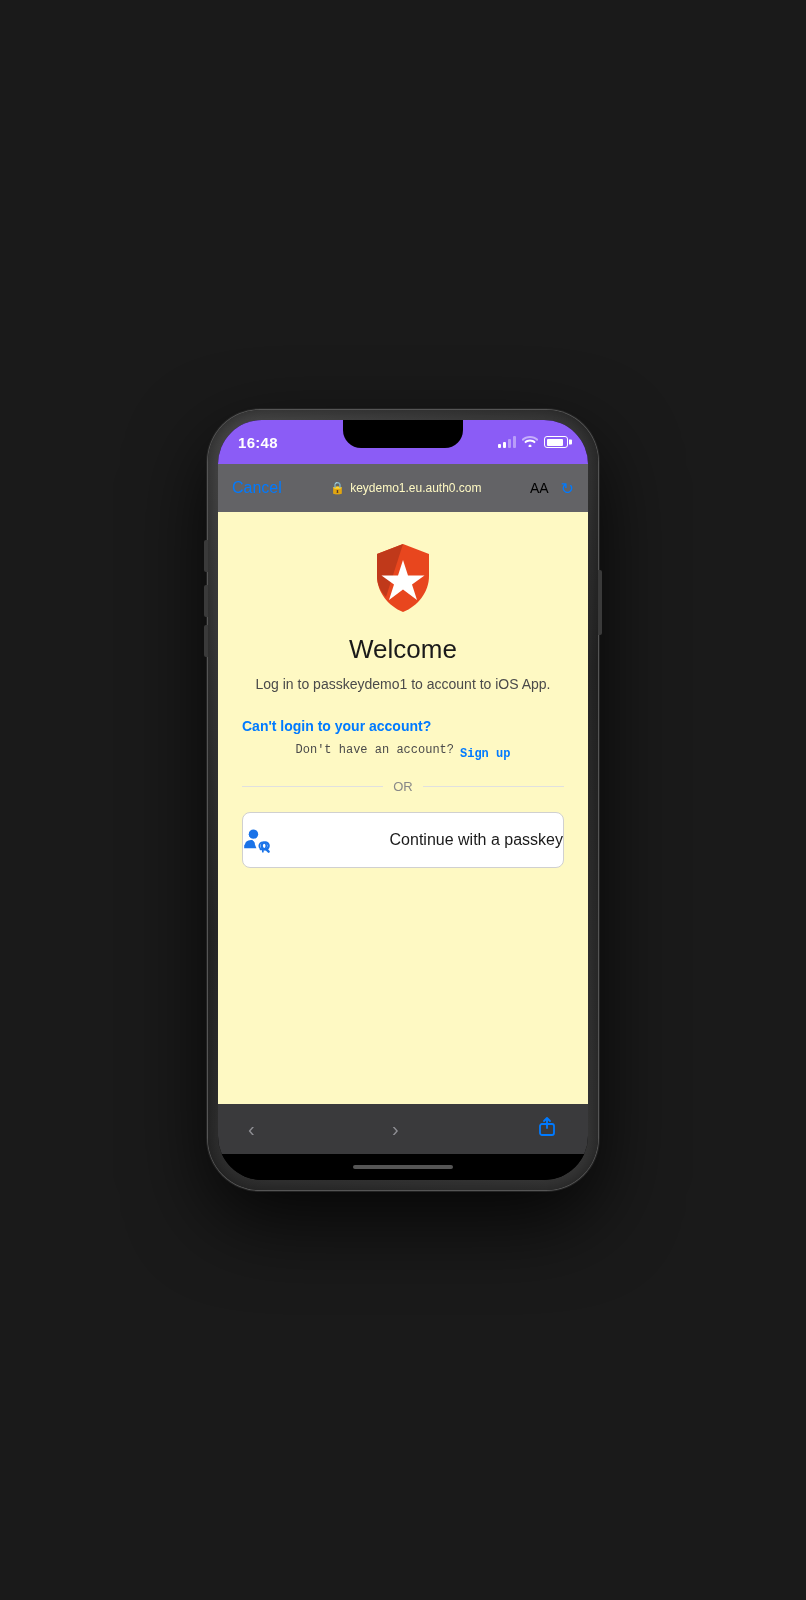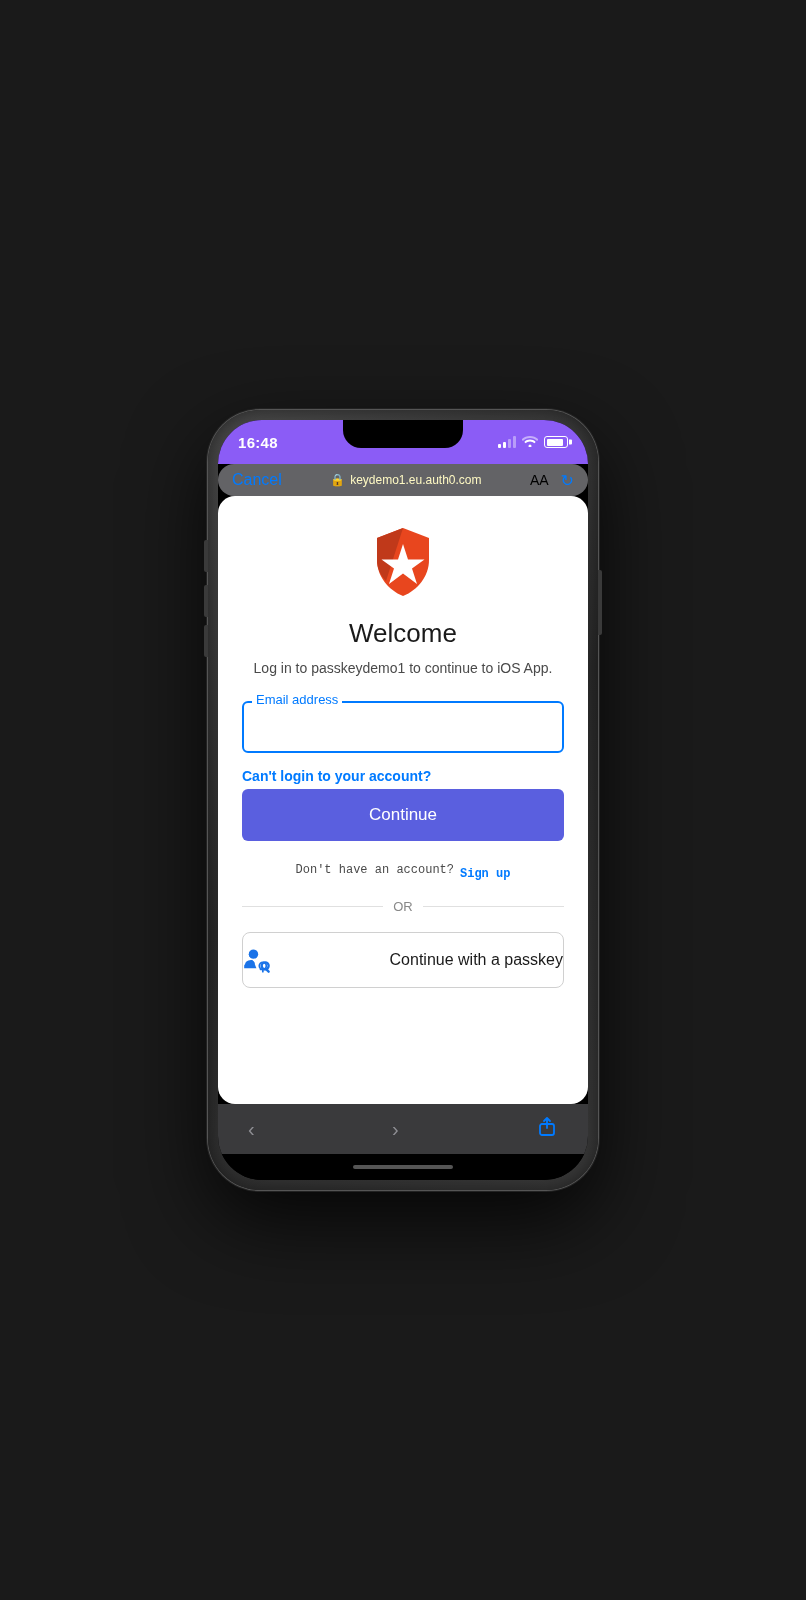--- a/index.html
+++ b/index.html
@@ -130,27 +130,26 @@
     .battery-fill {
       background: #fff;
       height: 100%;
       width: 85%;
       border-radius: 1px;
     }
 
     
     .browser-bar {
       background: #636366;
-      height: 32px;
+      height: 48px;
       display: flex;
       align-items: center;
       padding: 0 14px;
       gap: 10px;
       flex-shrink: 0;
-      border-radius: 16px;
     }
 
     .cancel-btn {
       color: #007AFF;
       font-size: 16px;
       cursor: pointer;
       white-space: nowrap;
     }
 
     .url-bar {
@@ -187,27 +186,26 @@
     }
 
     .reload-icon {
       color: #007AFF;
       font-size: 16px;
     }
 
     
     .web-content {
       flex: 1;
-      background: #ffffff;
+      background: #fef9c3;
       overflow-y: auto;
       padding: 30px 24px 20px;
       display: flex;
       flex-direction: column;
       align-items: center;
-      border-radius: 17px;
     }
 
     
     .logo-container {
       margin-bottom: 16px;
     }
 
     .shield-svg {
       width: 64px;
       height: 72px;
@@ -439,32 +437,27 @@
       <div class="logo-container">
         <svg class="shield-svg" viewBox="0 0 64 72" fill="none" xmlns="http://www.w3.org/2000/svg">
           <path d="M32 2L6 12v22c0 16 11 30 26 36 15-6 26-20 26-36V12L32 2z" fill="#E8461E"></path>
           <path d="M32 2L6 12v22c0 8 3.5 15.5 9 21L32 2z" fill="#C0391A"></path>
           <path d="M32 18l-5 15.5h-16.5L23 42.5l-5 15.5 14-10.5 14 10.5-5-15.5 12.5-9H37z" fill="white"></path>
         </svg>
       </div>
 
       <h1 class="welcome-title">Welcome</h1>
 
-      <p class="subtitle">Log in to passkeydemo1 to continue to iOS App.</p>
-
-      <div class="email-field-wrapper">
-        <span class="email-label">Email address</span>
-        <input class="email-input" type="email" style="">
-      </div>
+      <p class="subtitle">Log in to passkeydemo1 to account to iOS App.</p>
+
 
       <div class="forgot-link">
         <a href="#">Can't login to your account?</a>
       </div>
 
-      <button class="continue-btn">Continue</button>
 
       <div class="signup-row">
         <span>Don't have an account?</span>
         <a href="#" class="signup-link">Sign up</a>
       </div>
 
       <div class="or-divider">
         <div class="or-line"></div>
         <span class="or-text">OR</span>
         <div class="or-line"></div>

